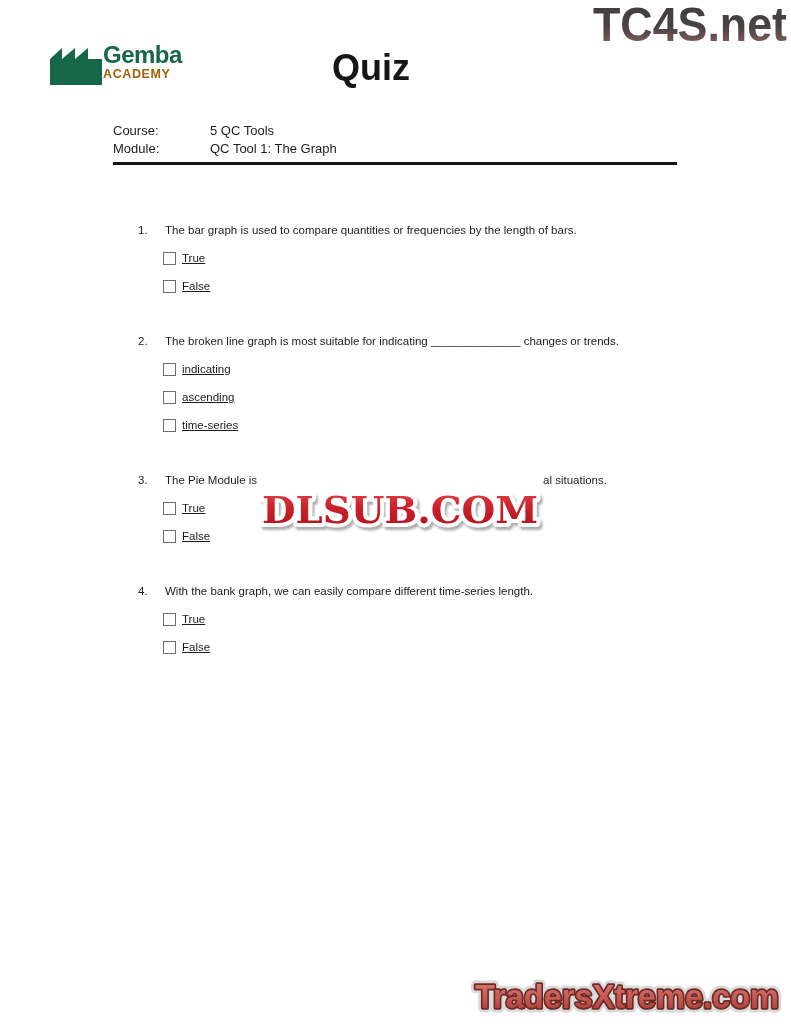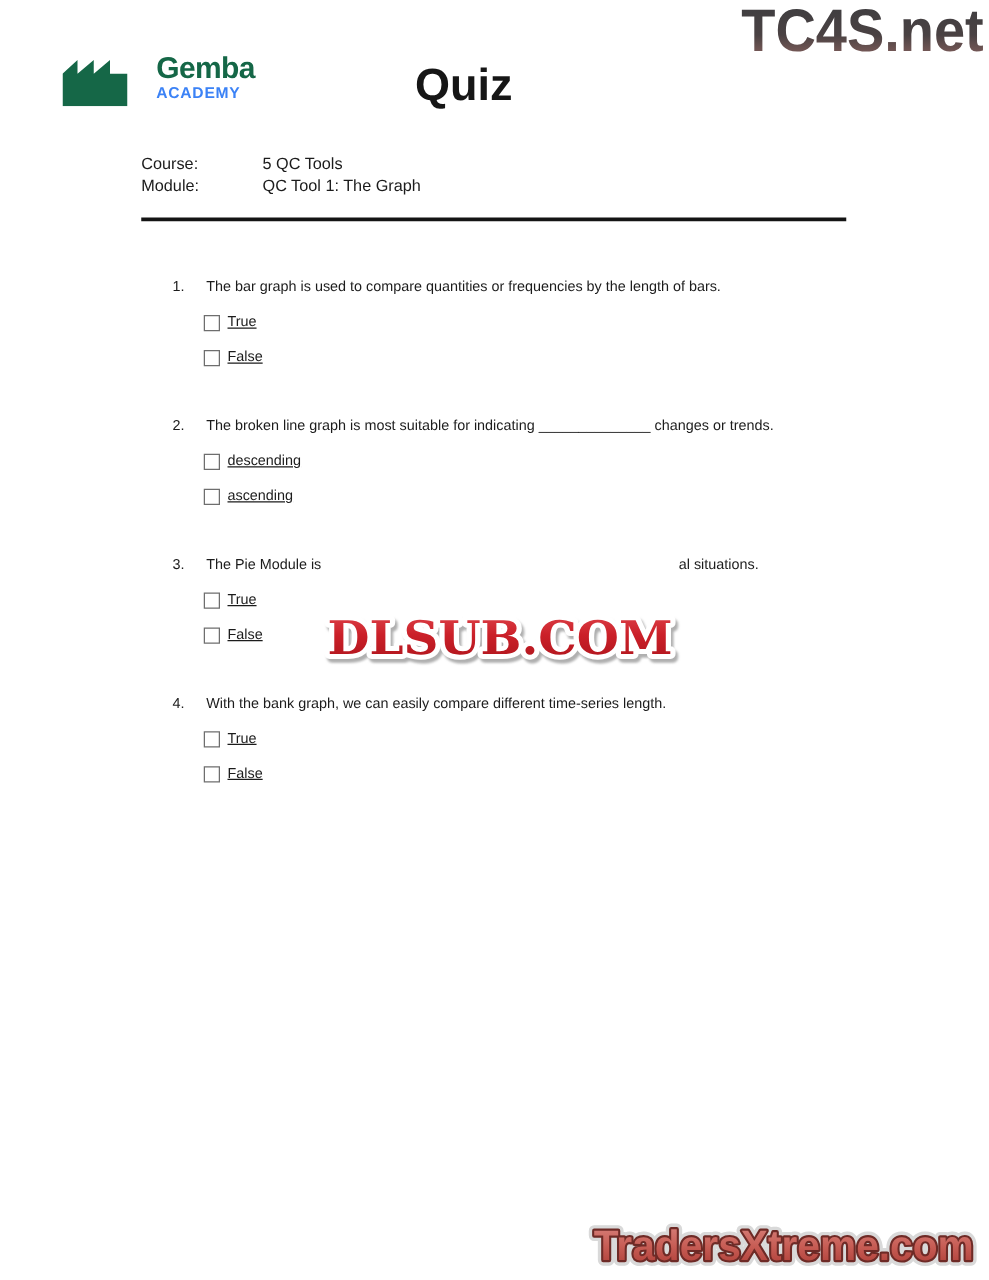--- a/index.html
+++ b/index.html
@@ -21,34 +21,34 @@
     height:58px;
   }
 
   
   .brand {
     position:absolute;
     left:50px;
     top:44px;
     display:flex;
     align-items:flex-start;
-    gap:23px;
+    gap:1px;
   }
   .brand-text { display:flex; flex-direction:column; }
   .brand-name {
     font-size:24px;
     font-weight:bold;
     color:#156747;
     line-height:22px;
     letter-spacing:-0.5px;
   }
   .brand-sub {
     font-size:12.5px;
     font-weight:bold;
-    color:#3b82f6;
+    color:#a16207;
     letter-spacing:0.6px;
     margin-top:1px;
   }
 
   
   .page-title {
     position:absolute;
     top:47px;
     left:26px;
     width:690px;
@@ -60,21 +60,21 @@
   }
 
   
   .meta {
     position:absolute;
     left:113px;
     top:122px;
     width:564px;
     font-size:13px;
     border-bottom:3px solid #141414;
-    padding-bottom:16px;
+    padding-bottom:4px;
   }
   .meta-row { display:flex; line-height:18px; }
   .meta-label { width:97px; }
 
   
   .questions {
     position:absolute;
     left:138px;
     top:223px;
     width:580px;
@@ -171,25 +171,29 @@
   </div>
 
   <div class="question">
     <div class="q-line">
       <span class="q-num">2.</span>
       <span class="q-text">The broken line graph is most suitable for indicating ______________ changes or trends.</span>
     </div>
     <div class="options">
       <div class="option">
         <span class="checkbox"></span>
-        <span class="opt-label">descending</span>
+        <span class="opt-label">indicating</span>
       </div>
       <div class="option">
         <span class="checkbox"></span>
         <span class="opt-label">ascending</span>
+      </div>
+      <div class="option">
+        <span class="checkbox"></span>
+        <span class="opt-label">time-series</span>
       </div>
     </div>
   </div>
 
   <div class="question">
     <div class="q-line">
       <span class="q-num">3.</span>
       <span class="q-text">
         <span>The Pie Module is</span>
         <span class="q-suffix">al situations.</span>

